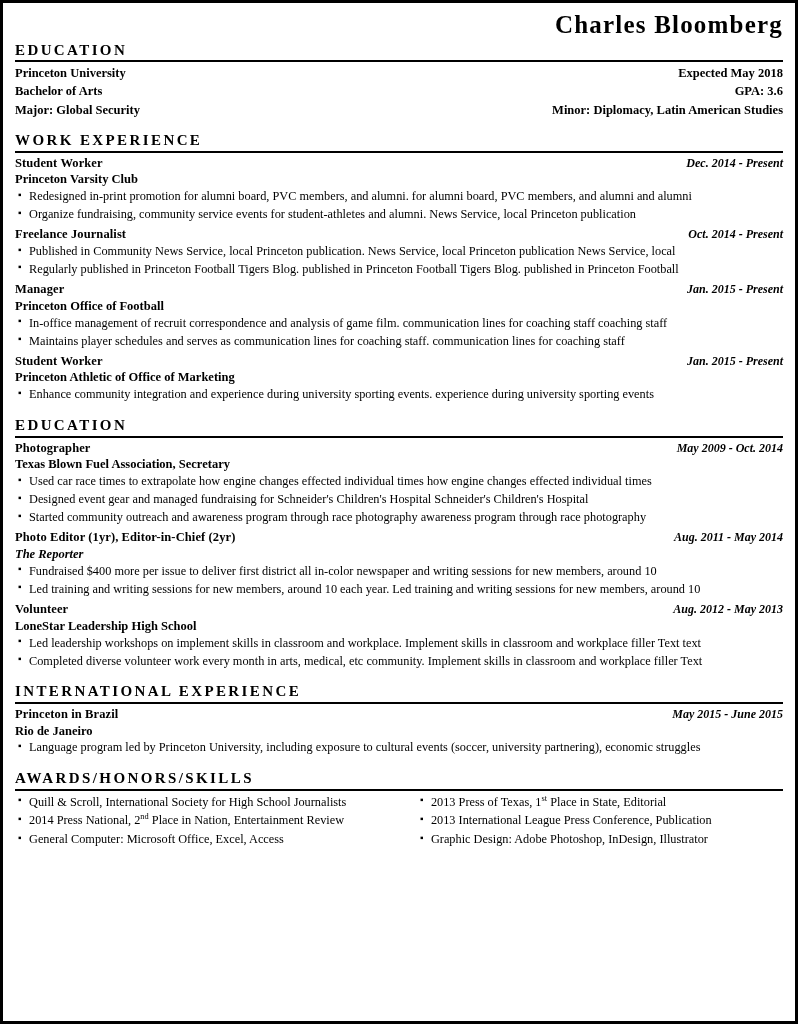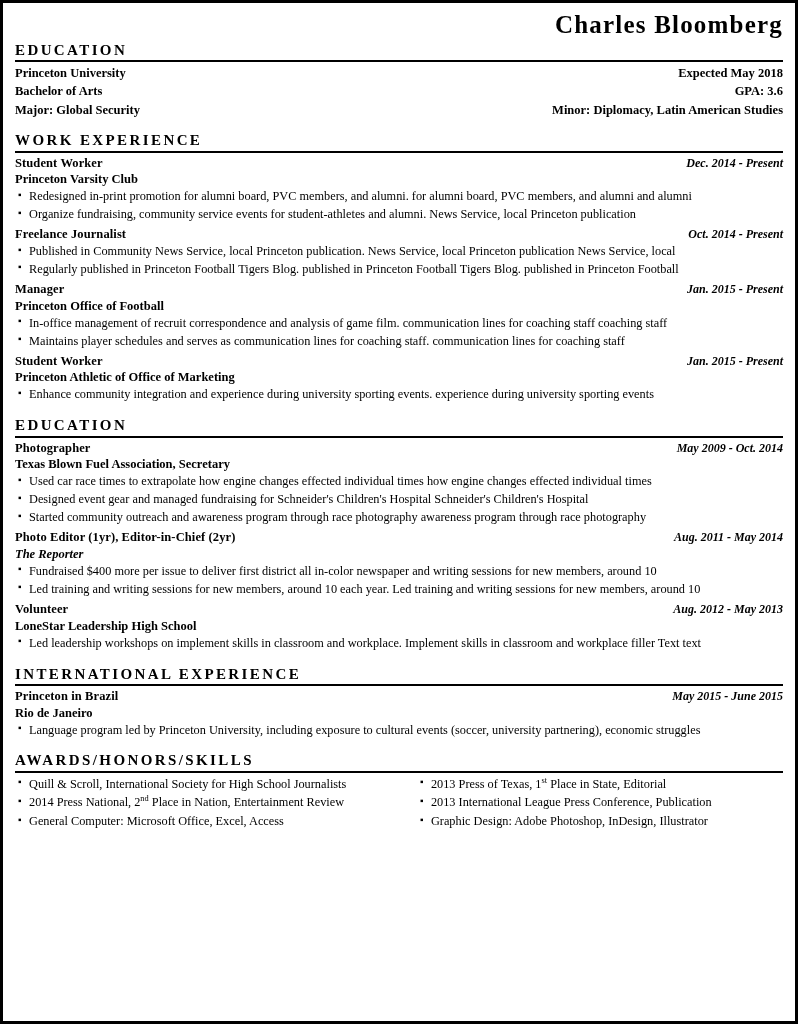--- a/index.html
+++ b/index.html
@@ -238,20 +238,21 @@
           </ul>
         </div>
         <div class="entry gap">
           <div class="row">
             <span class="role">Volunteer</span>
             <span class="dates">Aug. 2012 - May 2013</span>
           </div>
           <div class="org">LoneStar Leadership High School</div>
           <ul class="bullets">
             <li>Led leadership workshops on implement skills in classroom and workplace. Implement skills in classroom and workplace filler Text text</li>
+            <li>Completed diverse volunteer work every month in arts, medical, etc community. Implement skills in classroom and workplace filler Text</li>
           </ul>
         </div>
       </div>
   </div>
 
   <div class="section spaced-top">
     <div class="section-head">INTERNATIONAL EXPERIENCE</div>
     <div>
         <div class="entry">
           <div class="row">

